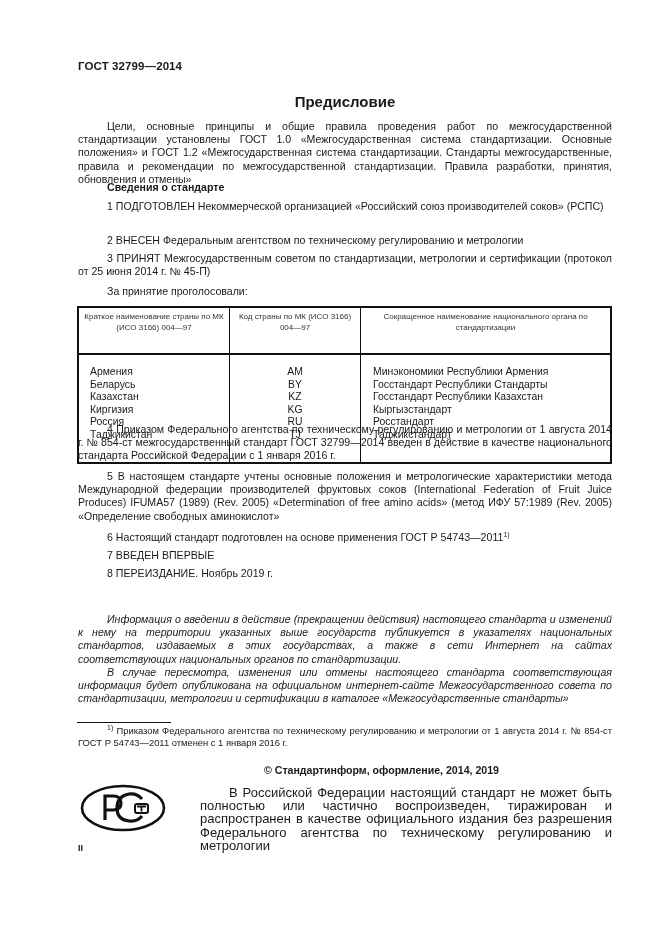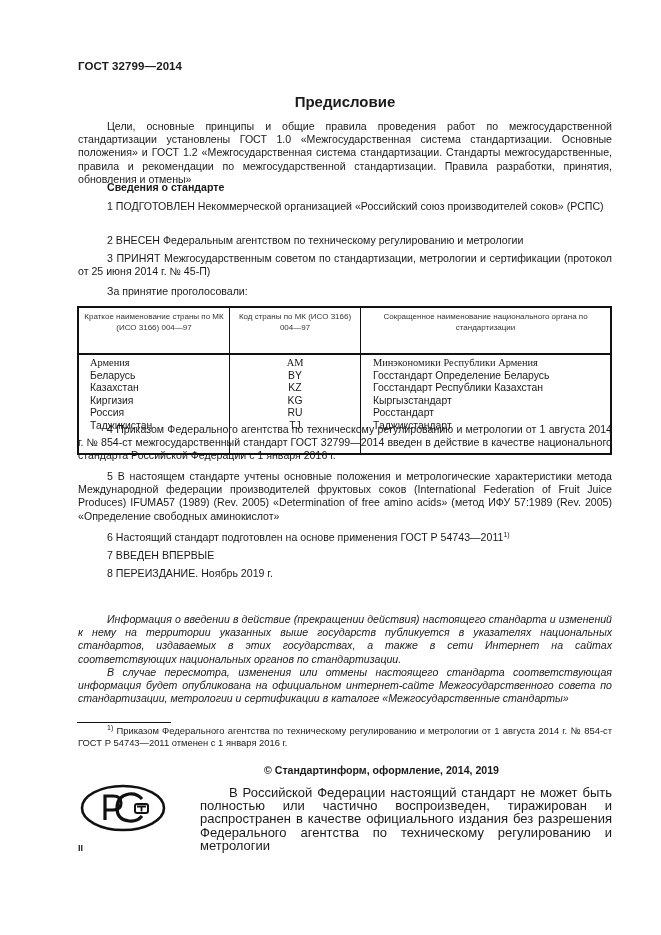--- a/index.html
+++ b/index.html
@@ -27,21 +27,21 @@
       padding: 4px 3px 20px 3px; text-align: center; vertical-align: top;
       border-left: 1.3px solid #111; border-bottom: 2.5px solid #111;
       height: 18px;
     }
     table.votes th:first-child { border-left: none; }
     table.votes td {
       padding: 0; vertical-align: top; line-height: 12.6px;
       border-left: 1.3px solid #111;
     }
     table.votes td:first-child { border-left: none; }
-    table.votes tr.first td { padding-top: 2px; font-family: Liberation Serif, serif; }
+    table.votes tr.first td { padding-top: 11px; }
     table.votes tr.last td { padding-bottom: 20px; }
     .c1 { width: 139px; padding-left: 11px !important; }
     .c2 { width: 130px; text-align: center; }
     .c3 { padding-left: 12px !important; }
     .italic-block {
       position: absolute; left: 78px; width: 534px; top: 613px;
       font-size: 10.6px; line-height: 13.2px; font-style: italic;
     }
     .italic-block p { margin: 0; text-indent: 29px; text-align: justify; text-align-last: left; }
     .fn-rule { left: 77px; top: 722px; width: 94px; height: 0; border-top: 1.3px solid #111; }
@@ -103,21 +103,21 @@
     </thead>
     <tbody>
       <tr class="first">
         <td class="c1">Армения</td>
         <td class="c2">AM</td>
         <td class="c3">Минэкономики Республики Армения</td>
       </tr>
       <tr>
         <td class="c1">Беларусь</td>
         <td class="c2">BY</td>
-        <td class="c3">Госстандарт Определение Беларусь</td>
+        <td class="c3">Госстандарт Республики Стандарты</td>
       </tr>
       <tr>
         <td class="c1">Казахстан</td>
         <td class="c2">KZ</td>
         <td class="c3">Госстандарт Республики Казахстан</td>
       </tr>
       <tr>
         <td class="c1">Киргизия</td>
         <td class="c2">KG</td>
         <td class="c3">Кыргызстандарт</td>

